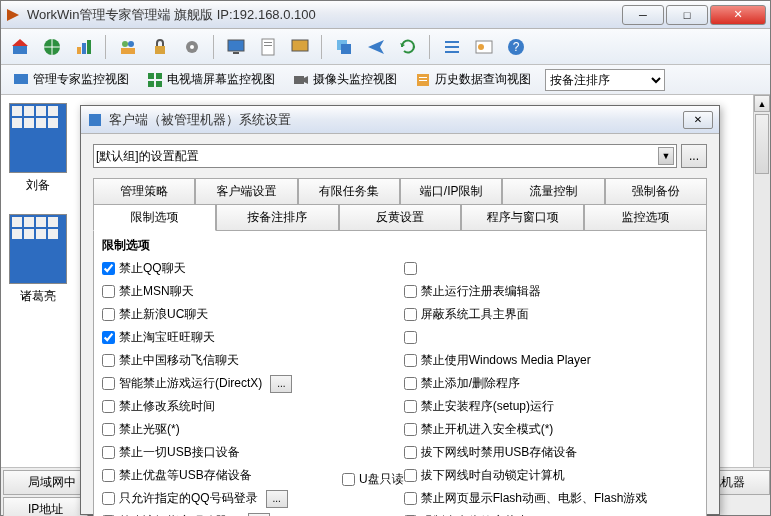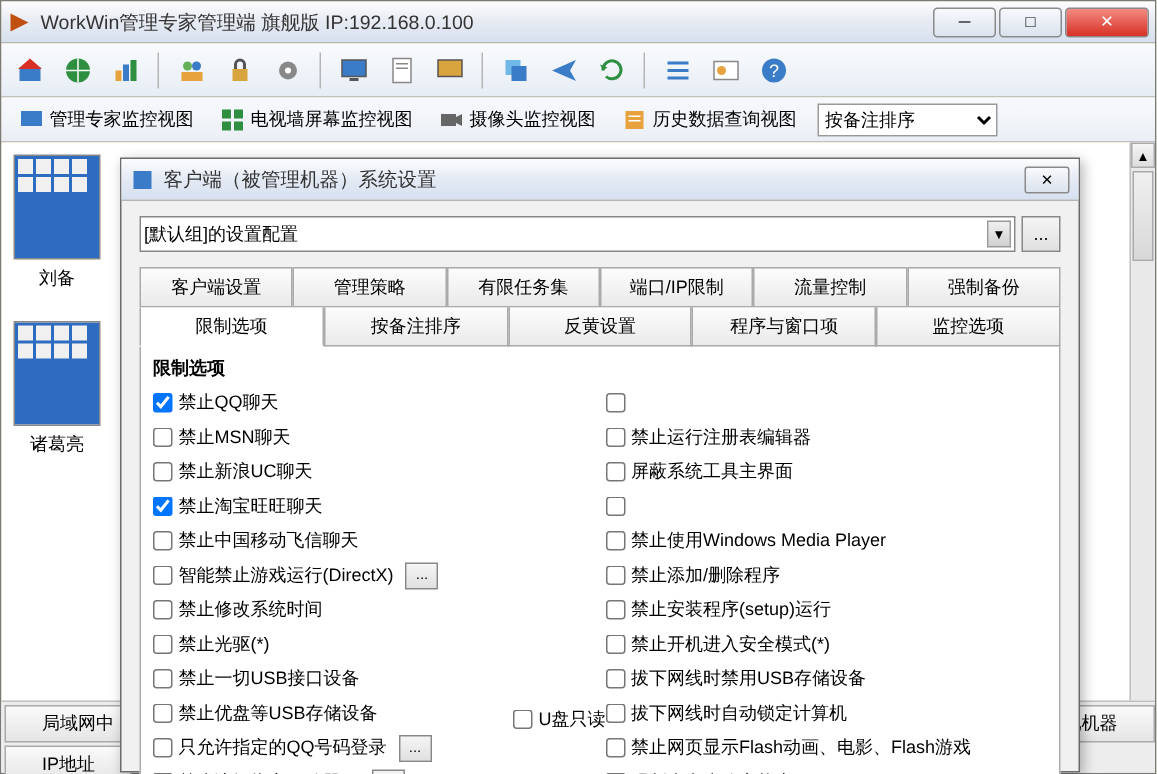--- a/index.html
+++ b/index.html
@@ -290,22 +290,22 @@
       <div class="combo-row">
         <div class="combo">
           <span>[默认组]的设置配置</span>
           <span class="arrow">▼</span>
         </div>
         <div class="browse-btn">...</div>
       </div>
 
       <div class="tab-rows">
         <div class="tab-row" id="tab-row-1">
+            <div class="tab-item">管理策略</div>
             <div class="tab-item">客户端设置</div>
-            <div class="tab-item">管理策略</div>
             <div class="tab-item">有限任务集</div>
             <div class="tab-item">端口/IP限制</div>
             <div class="tab-item">流量控制</div>
             <div class="tab-item">强制备份</div>
           </div>
         <div class="tab-row second" id="tab-row-2">
             <div class="tab-item active">限制选项</div>
             <div class="tab-item">按备注排序</div>
             <div class="tab-item">反黄设置</div>
             <div class="tab-item">程序与窗口项</div>

